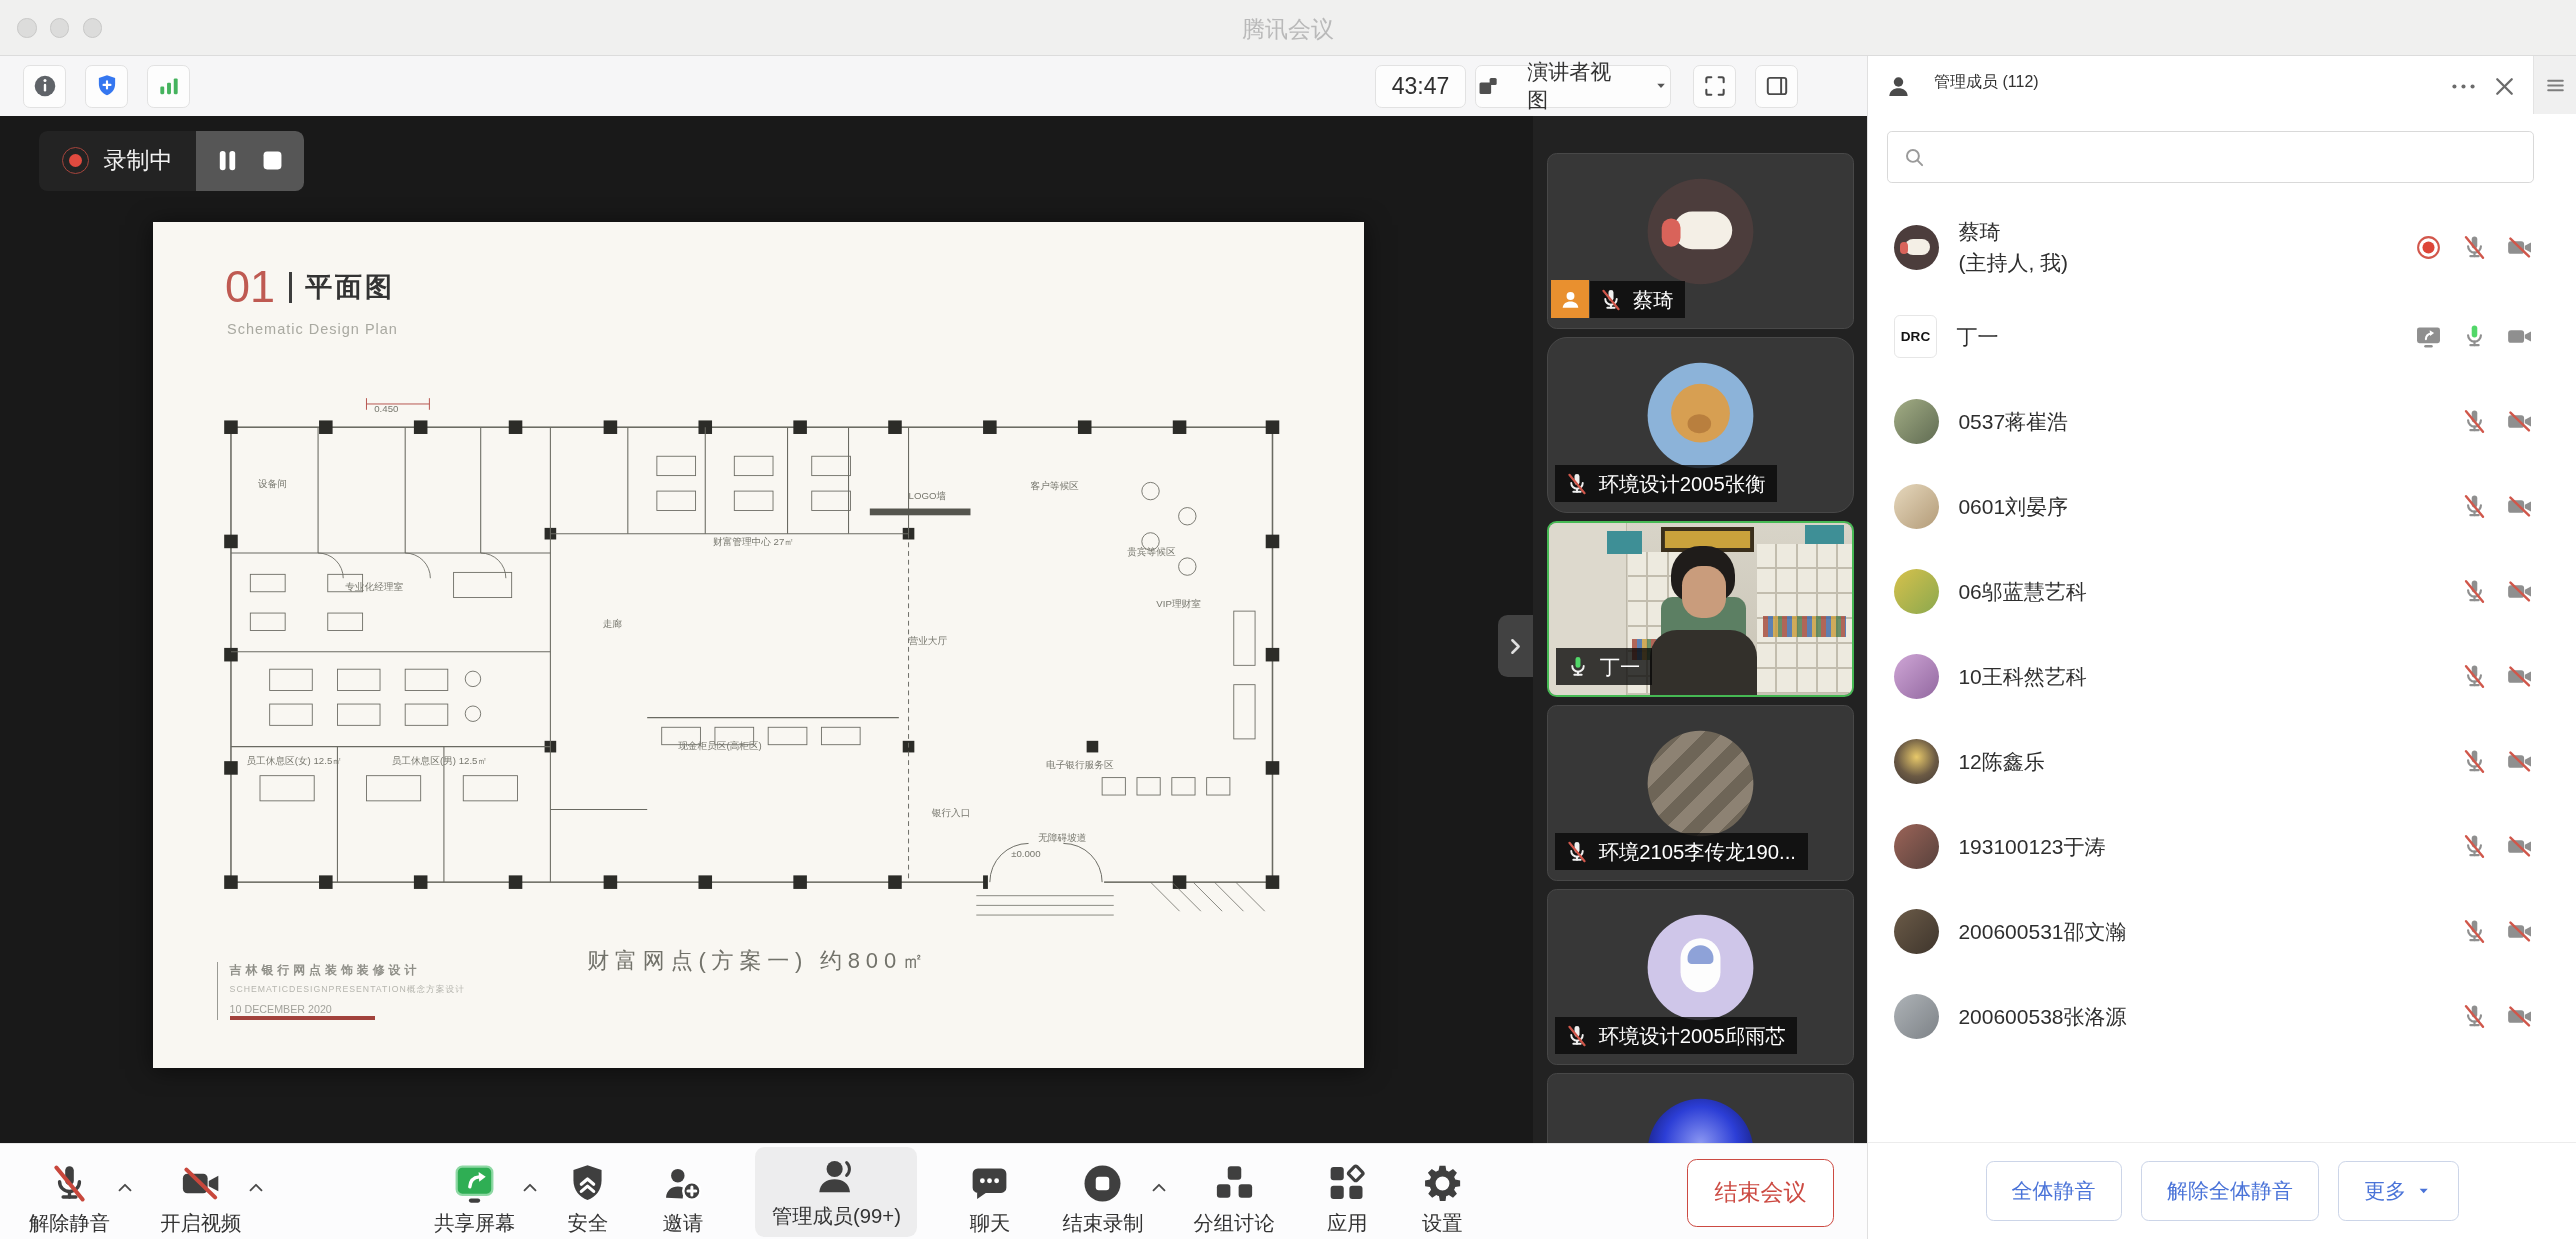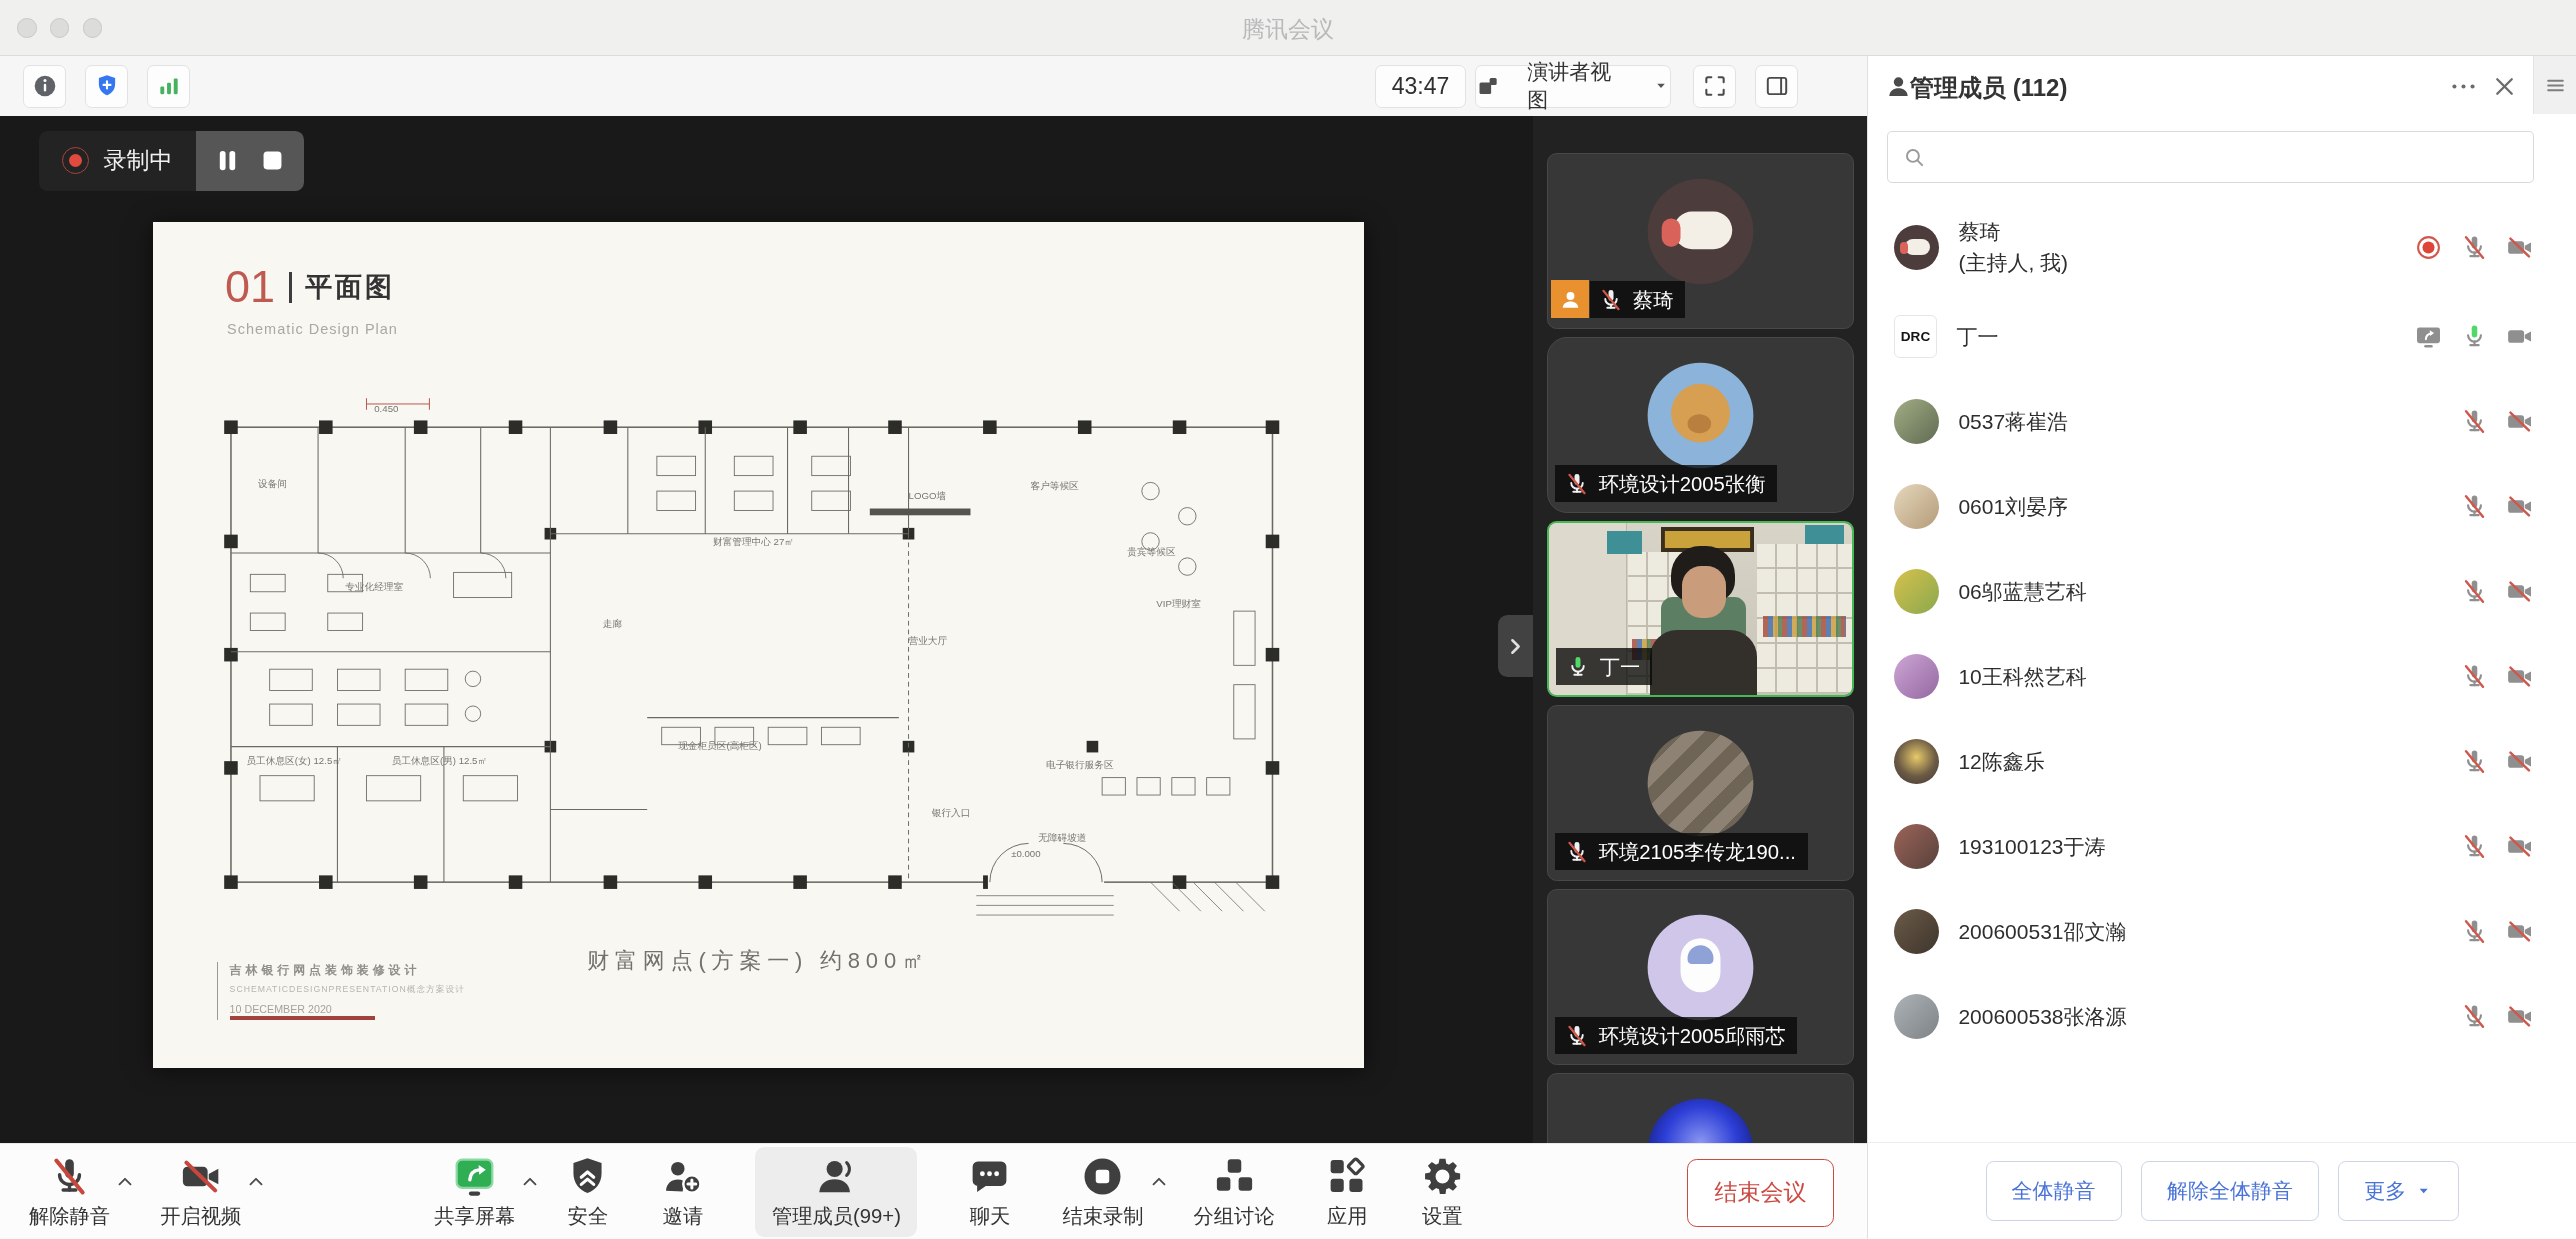--- a/index.html
+++ b/index.html
@@ -107,21 +107,21 @@
   .sc-boxR{right:7.7px;top:1.9px;width:39px;height:19.4px;background:#3e8f96}
   .sc-chair{left:112px;top:74px;width:85px;height:70px;background:#5c7f63;border-radius:11.6px}
   .sc-hair{left:122px;top:23px;width:64px;height:56px;background:#1f1c1a;border-radius:29px 29px 21px 21px}
   .sc-face{left:133px;top:43px;width:44px;height:52px;background:#c99c7c;border-radius:19.4px}
   .sc-body{left:101px;top:107px;width:107px;height:70px;background:#33302b;border-radius:27px 27px 0 0}
 
   
   #panel{position:absolute;left:1867px;top:56px;width:709px;height:1183px;background:#fff;border-left:1px solid #e0e0e0;box-sizing:border-box}
   #p-head{position:absolute;left:0;top:0;width:100%;height:60px}
   #p-person{position:absolute;left:17.4px;top:16.5px;width:27px;height:27px}
-  #p-title{position:absolute;left:42px;top:15.5px;font-size:24px;color:#333;font-weight:700}
+  #p-title{position:absolute;left:66px;top:15.5px;font-size:16px;color:#333;font-weight:400}
   #p-more{position:absolute;left:581px;top:15.5px;width:29px;height:29px}
   #p-close{position:absolute;left:622px;top:15.5px;width:29px;height:29px}
   #p-burger{position:absolute;right:0;top:0;width:43px;height:58px;background:#f0f0f0;border-left:1px solid #e3e3e3;
             display:flex;align-items:center;justify-content:center;box-sizing:border-box}
   #p-burger .ic{width:25px;height:25px}
   #p-search{position:absolute;left:19.4px;top:75px;width:647px;height:52px;border:1px solid #d9d9d9;border-radius:4.8px;
             display:flex;align-items:center;padding:0 13.6px;gap:9.7px;box-sizing:border-box;background:#fff}
   #p-search .ic{width:25px;height:25px}
   #p-search input{border:none;outline:none;font-size:21px;color:#333;flex:1;font-family:inherit;background:transparent}
   #p-search input::placeholder{color:#bcbcbc}
@@ -816,21 +816,21 @@
         <span class="ic">
           <svg xmlns="http://www.w3.org/2000/svg" viewBox="0 0 24 24" width="100%" height="100%">
             <path d="M7 9.5h10L12 15.2z" fill="#4a73d8"></path>
           </svg>
         </span>
       </button>
   </div>
 </div>
 
 <div id="toolbar">
-  <div id="tb-items" style="display:flex;align-items:center">
+  <div id="tb-items" style="display:flex;align-items:flex-end">
       <div class="tb-item">
         <span class="ic t-ic">
           <svg xmlns="http://www.w3.org/2000/svg" viewBox="0 0 24 24" width="100%" height="100%">
             <rect x="9.7" y="2.8" width="4.6" height="10" rx="2.3" fill="#3f3f3f"></rect>
  <path d="M6.7 11a5.3 5.3 0 0 0 10.6 0" fill="none" stroke="#3f3f3f" stroke-width="1.8" stroke-linecap="round"></path>
  <line x1="12" y1="16.3" x2="12" y2="19.2" stroke="#3f3f3f" stroke-width="1.8" stroke-linecap="round"></line>
  <line x1="8.6" y1="19.2" x2="15.4" y2="19.2" stroke="#3f3f3f" stroke-width="1.8" stroke-linecap="round"></line>
             <line x1="5" y1="3.5" x2="19" y2="20.5" stroke="#c8473c" stroke-width="2.2" stroke-linecap="round"></line>
           </svg>
         </span>

